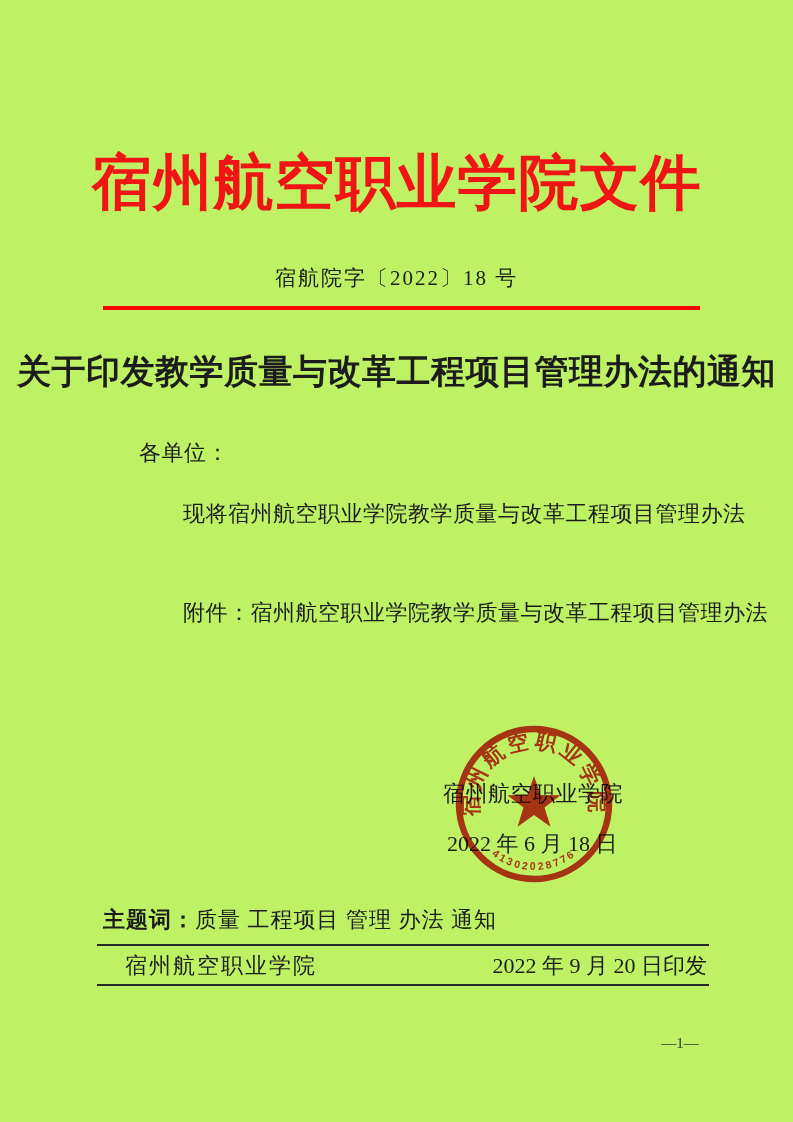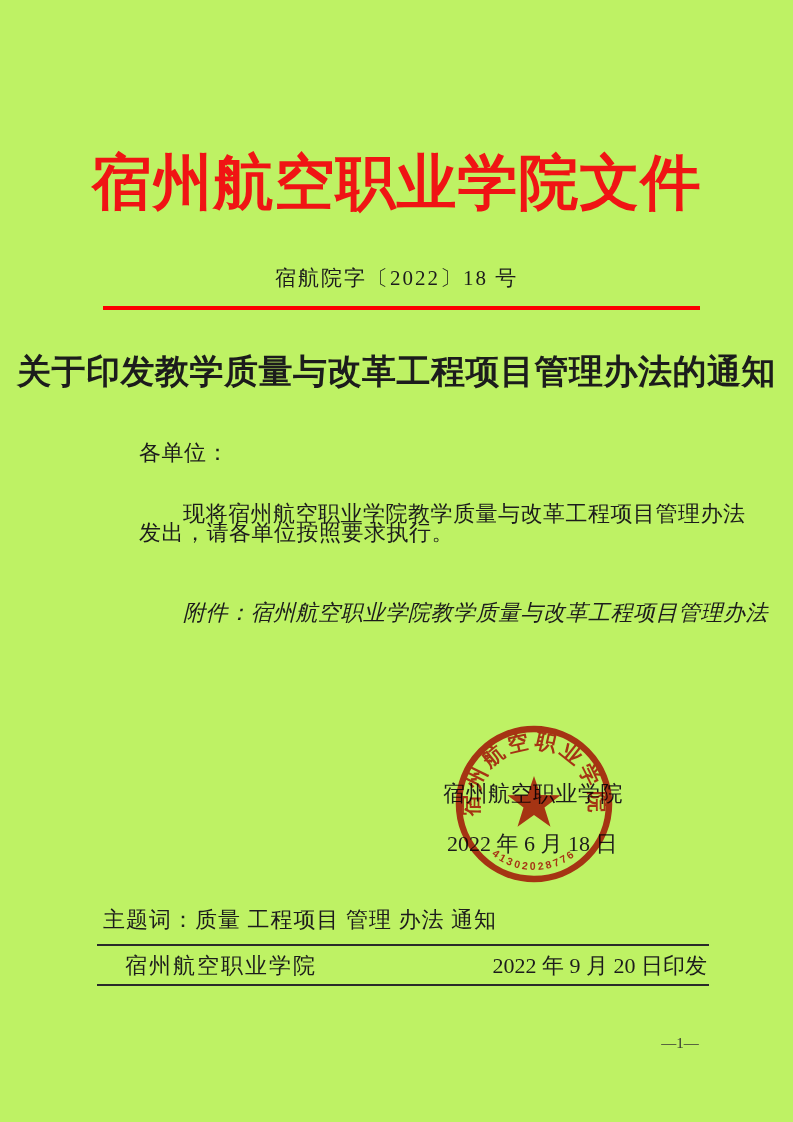--- a/index.html
+++ b/index.html
@@ -59,21 +59,21 @@
     width: 600px;
     font-size: 22px;
     line-height: 30px;
     letter-spacing: 0.5px;
     white-space: nowrap;
     margin-left: 36px;
   }
   .salutation { top: 438px; }
   .para-1 { top: 501px; padding-left: 44px; font-family: Liberation Mono, monospace; }
   .para-2 { top: 518px; }
-  .attachment { top: 598px; padding-left: 44px; font-style: italic; }
+  .attachment { top: 598px; padding-left: 44px; }
   .signer-name {
     position: absolute;
     top: 779px;
     left: 443px;
     font-size: 22px;
     letter-spacing: 0.5px;
     white-space: nowrap;
   }
   .sign-date {
     position: absolute;
@@ -92,21 +92,21 @@
     opacity: 0.95;
   }
   .subject-row {
     position: absolute;
     top: 905px;
     left: 103px;
     font-size: 22px;
     white-space: nowrap;
   }
   .subject-label {
-    font-weight: normal;
+    font-weight: bold;
     font-family: "Liberation Sans", "DejaVu Sans", sans-serif;
     letter-spacing: 1px;
   }
   .subject-terms { letter-spacing: 1px; }
   .footer-rule {
     position: absolute;
     left: 97px;
     width: 612px;
     height: 2px;
     background: #2a2a2a;
@@ -143,21 +143,20 @@
   <div class="header-title">宿州航空职业学院文件</div>
 
   <div class="doc-number">宿航院字〔2022〕18 号</div>
 
   <div class="red-rule"></div>
 
   <div class="doc-title">关于印发教学质量与改革工程项目管理办法的通知</div>
 
   <div class="body-line salutation">各单位：</div>
   <div class="body-line para-1">现将宿州航空职业学院教学质量与改革工程项目管理办法</div>
-  <div class="body-line para-2">发出，请各单位按照要求执行。</div>
   <div class="body-line attachment">附件：宿州航空职业学院教学质量与改革工程项目管理办法</div>
 
   <div class="signer-name">宿州航空职业学院</div>
   <div class="sign-date">2022 年 6 月 18 日</div>
 
   <svg class="seal" viewBox="0 0 164 164" xmlns="http://www.w3.org/2000/svg">
     <defs>
       <path id="sealTopArc" d="M 36.1 114.1 A 56 56 0 1 1 127.9 114.1" fill="none"></path>
       <path id="sealBottomArc" d="M 35.3 128.7 A 66 66 0 0 0 128.7 128.7" fill="none"></path>
     </defs>

